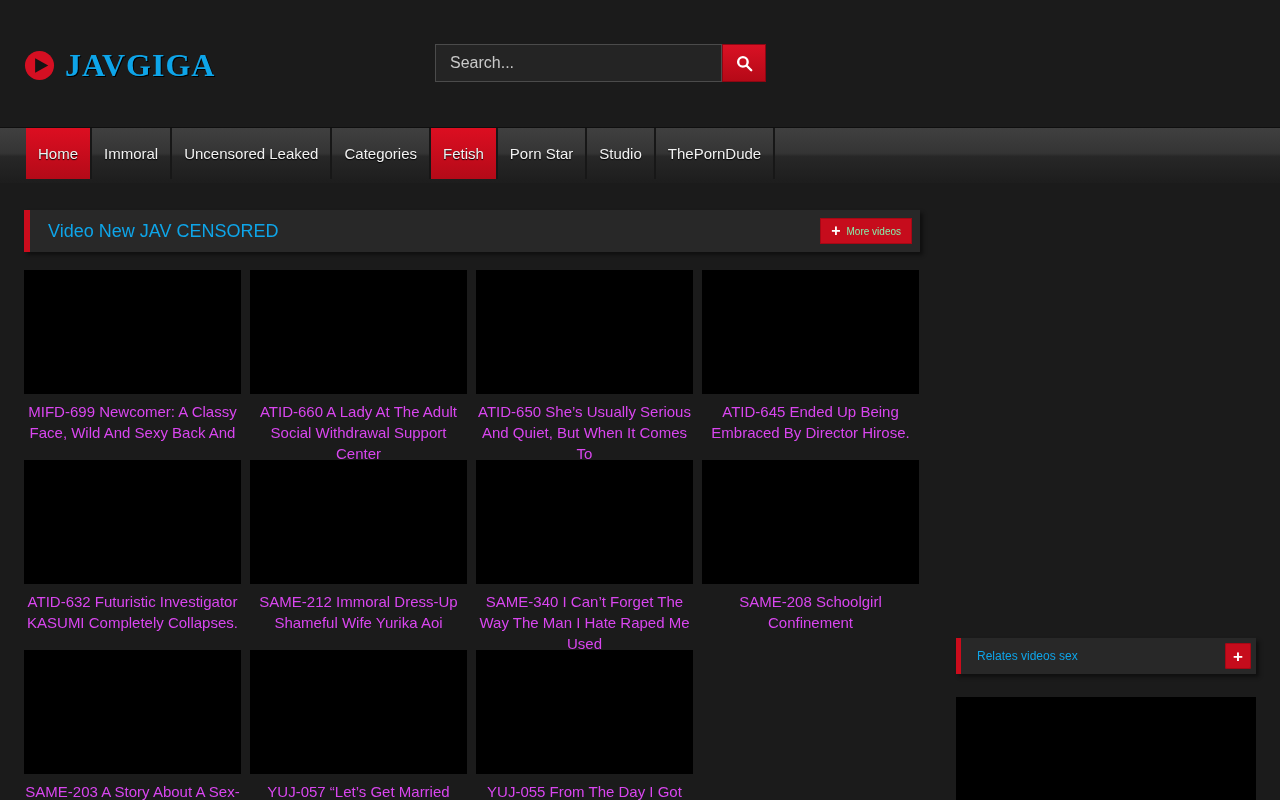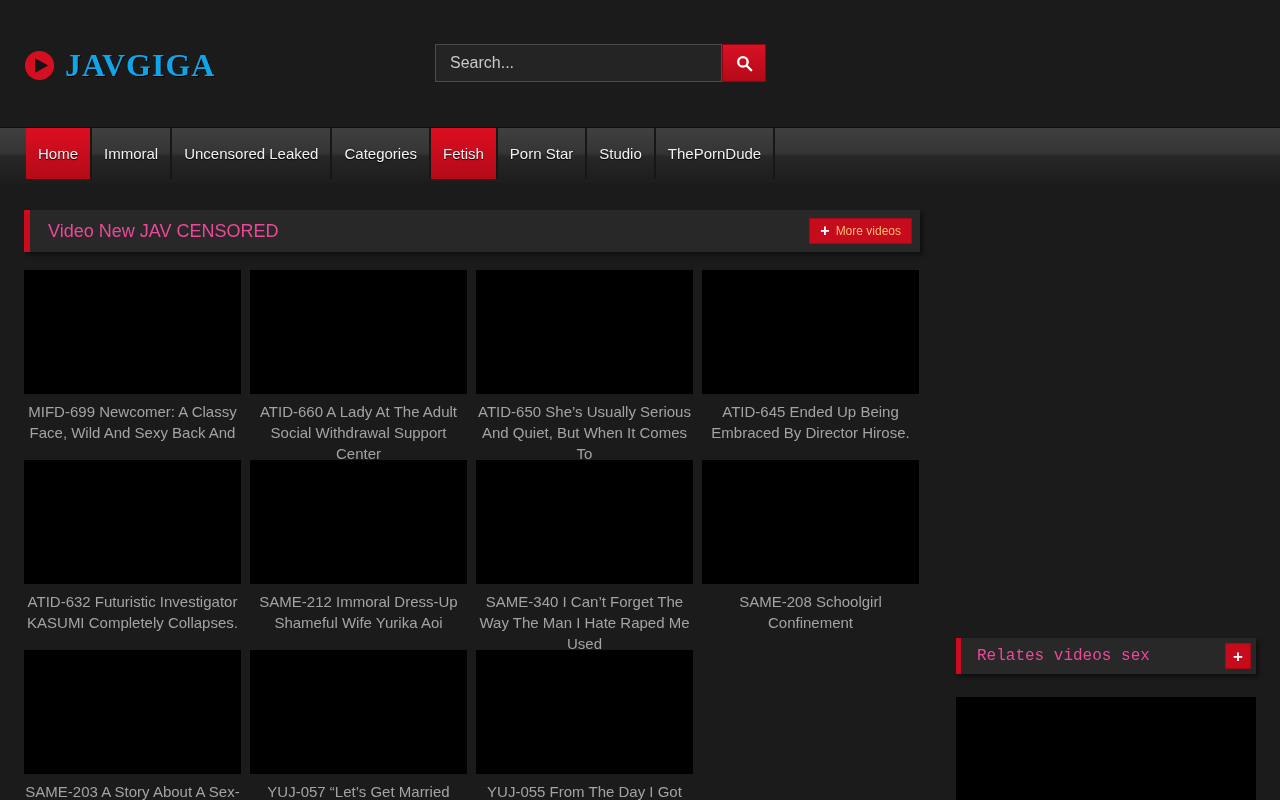--- a/index.html
+++ b/index.html
@@ -51,45 +51,45 @@
     border-right:2px solid #171717;
   }
 
   
   .section-header {
     position:absolute; background:#282828; display:flex; align-items:center;
     border-left:6px solid #cc0c1c; box-shadow:3px 3px 4px rgba(0,0,0,0.45);
   }
   .section-header.main-sh { left:24px; top:210px; width:896px; height:42px; padding-left:18px; }
   .section-header.side-sh { left:956px; top:638px; width:300px; height:36px; padding-left:16px; border-left-width:5px; }
-  .sh-title { font-size:18px; color:#ec4899; }
-  .side-sh .sh-title { font-size:16px;font-family:Liberation Mono, monospace; }
+  .sh-title { font-size:18px; color:#0ea5e9; }
+  .side-sh .sh-title { font-size:12px; }
   .more-videos-btn {
     margin-left:auto; margin-right:8px; height:26px; padding:0 11px;
     background:#c60c1c; box-shadow:inset 0 0 0 1px #a50815;
     display:flex; align-items:center; gap:6px; cursor:pointer;
   }
   .more-videos-btn .plus-glyph { color:#ffffff; font-weight:700; font-size:16px; line-height:1; }
-  .more-videos-btn .mv-label { color:#fdba74; font-size:12px; }
+  .more-videos-btn .mv-label { color:#86efac; font-size:10px; }
   .side-expand-btn {
     margin-left:auto; margin-right:5px; width:26px; height:26px;
     background:#c60c1c; box-shadow:inset 0 0 0 1px #a50815; border-radius:2px;
     display:flex; align-items:center; justify-content:center; cursor:pointer;
   }
   .side-expand-btn .plus-glyph { color:#ffffff; font-weight:700; font-size:17px; line-height:1; }
 
   
   .video-grid {
     position:absolute; left:24px; top:270px; width:897px;
     display:grid; grid-template-columns:repeat(4,217px); column-gap:9px; grid-auto-rows:190px;
   }
   .video-card { width:217px; cursor:pointer; }
   .video-thumb { width:217px; height:124px; background:#000000; }
   .video-title {
-    margin-top:7px; font-size:15px; line-height:21px; color:#a3a3a3; text-align:center;
+    margin-top:7px; font-size:15px; line-height:21px; color:#d946ef; text-align:center;
   }
 
   
   .sidebar-thumb {
     position:absolute; left:956px; top:697px; width:300px; height:170px; background:#000000; cursor:pointer;
   }
 </style>
 </head>
 <body>
 

